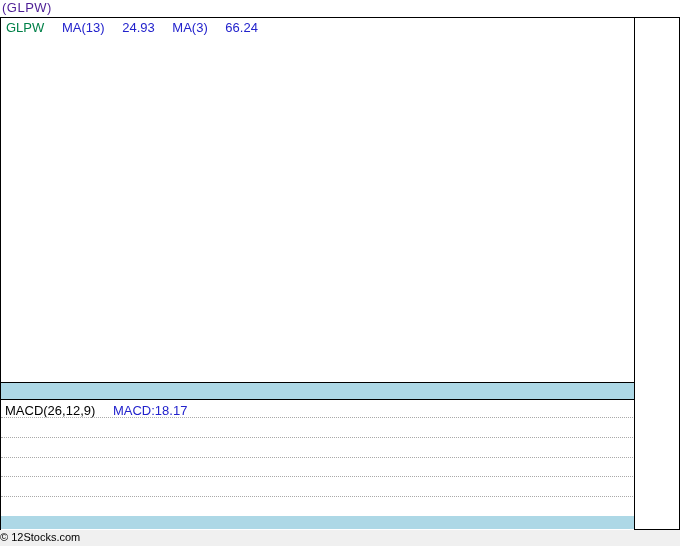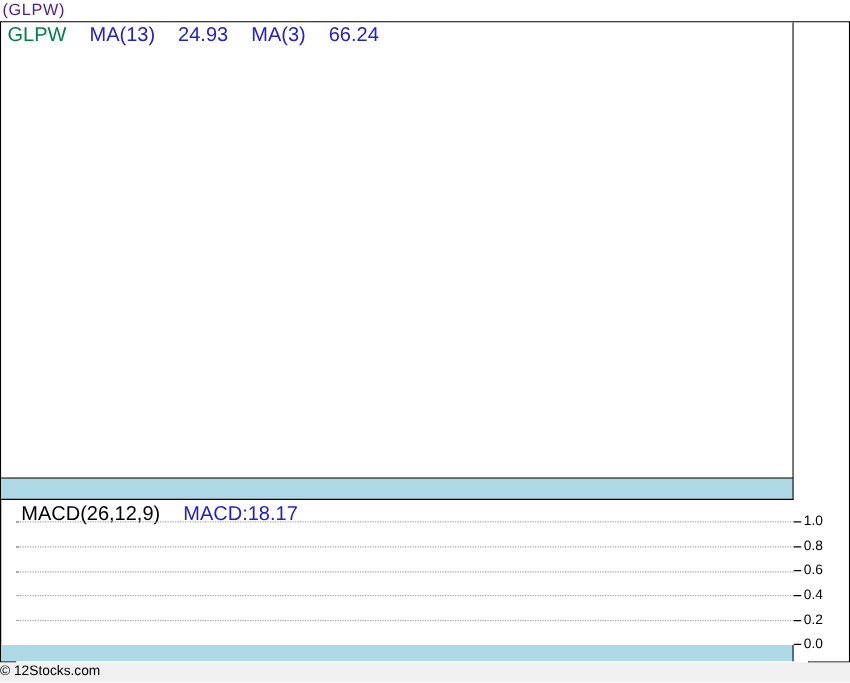--- a/index.html
+++ b/index.html
@@ -37,21 +37,21 @@
     left: 0; top: 0;
     width: 634px; height: 365px;
     box-sizing: border-box;
     border-right: 1px solid #000;
     border-bottom: 1px solid #000;
     background: #fff;
   }
   .legend {
     position: absolute;
     top: 2px; left: 5px;
-    font-size: 16px;
+    font-size: 13px;
     white-space: nowrap;
   }
   .legend span { margin-right: 14px; }
   .legend span:last-child { margin-right: 0; }
   .sym   { color: var(--color-symbol, #008048); }
   .blue  { color: var(--color-value, #2222cc); }
   .black { color: #000; }
 
   .band {
     position: absolute;
@@ -59,21 +59,21 @@
     width: 634px;
     box-sizing: border-box;
     border-right: 1px solid #000;
     background: var(--color-band, #add8e6);
   }
   .band1 { top: 365px; height: 17px; border-bottom: 1px solid #000; }
   .band2 { top: 498px; height: 13px; }
 
   .macd-panel {
     position: absolute;
-    left: 12px; top: 382px;
+    left: 0; top: 382px;
     width: 634px; height: 142px;
     box-sizing: border-box;
     border-right: 1px solid #000;
     border-bottom: 2px dotted #000; 
     background: #fff;
   }
   .macd-panel .legend { top: 3px; left: 4px; }
   .gridline {
     position: absolute;
     left: 0; width: 632px; height: 0;
@@ -149,34 +149,20 @@
       </div>
       <div class="gridline g0"></div>
       <div class="gridline g1"></div>
       <div class="gridline g2"></div>
       <div class="gridline g3"></div>
       <div class="gridline g4"></div>
     </div>
 
     <div class="band band2"></div>
 
-    <div class="gutter">
-      <div class="tickline t0"></div>
-      <div class="tickline t1"></div>
-      <div class="tickline t2"></div>
-      <div class="tickline t3"></div>
-      <div class="tickline t4"></div>
-      <div class="tickline t5"></div>
-      <div class="ticklabel l0">1.0</div>
-      <div class="ticklabel l1">0.8</div>
-      <div class="ticklabel l2">0.6</div>
-      <div class="ticklabel l3">0.4</div>
-      <div class="ticklabel l4">0.2</div>
-      <div class="ticklabel l5">0.0</div>
-    </div>
 
   </div>
 
   <div class="footer">
     <span>© 12Stocks.com</span>
   </div>
 
 </div>
 
 </body></html>

